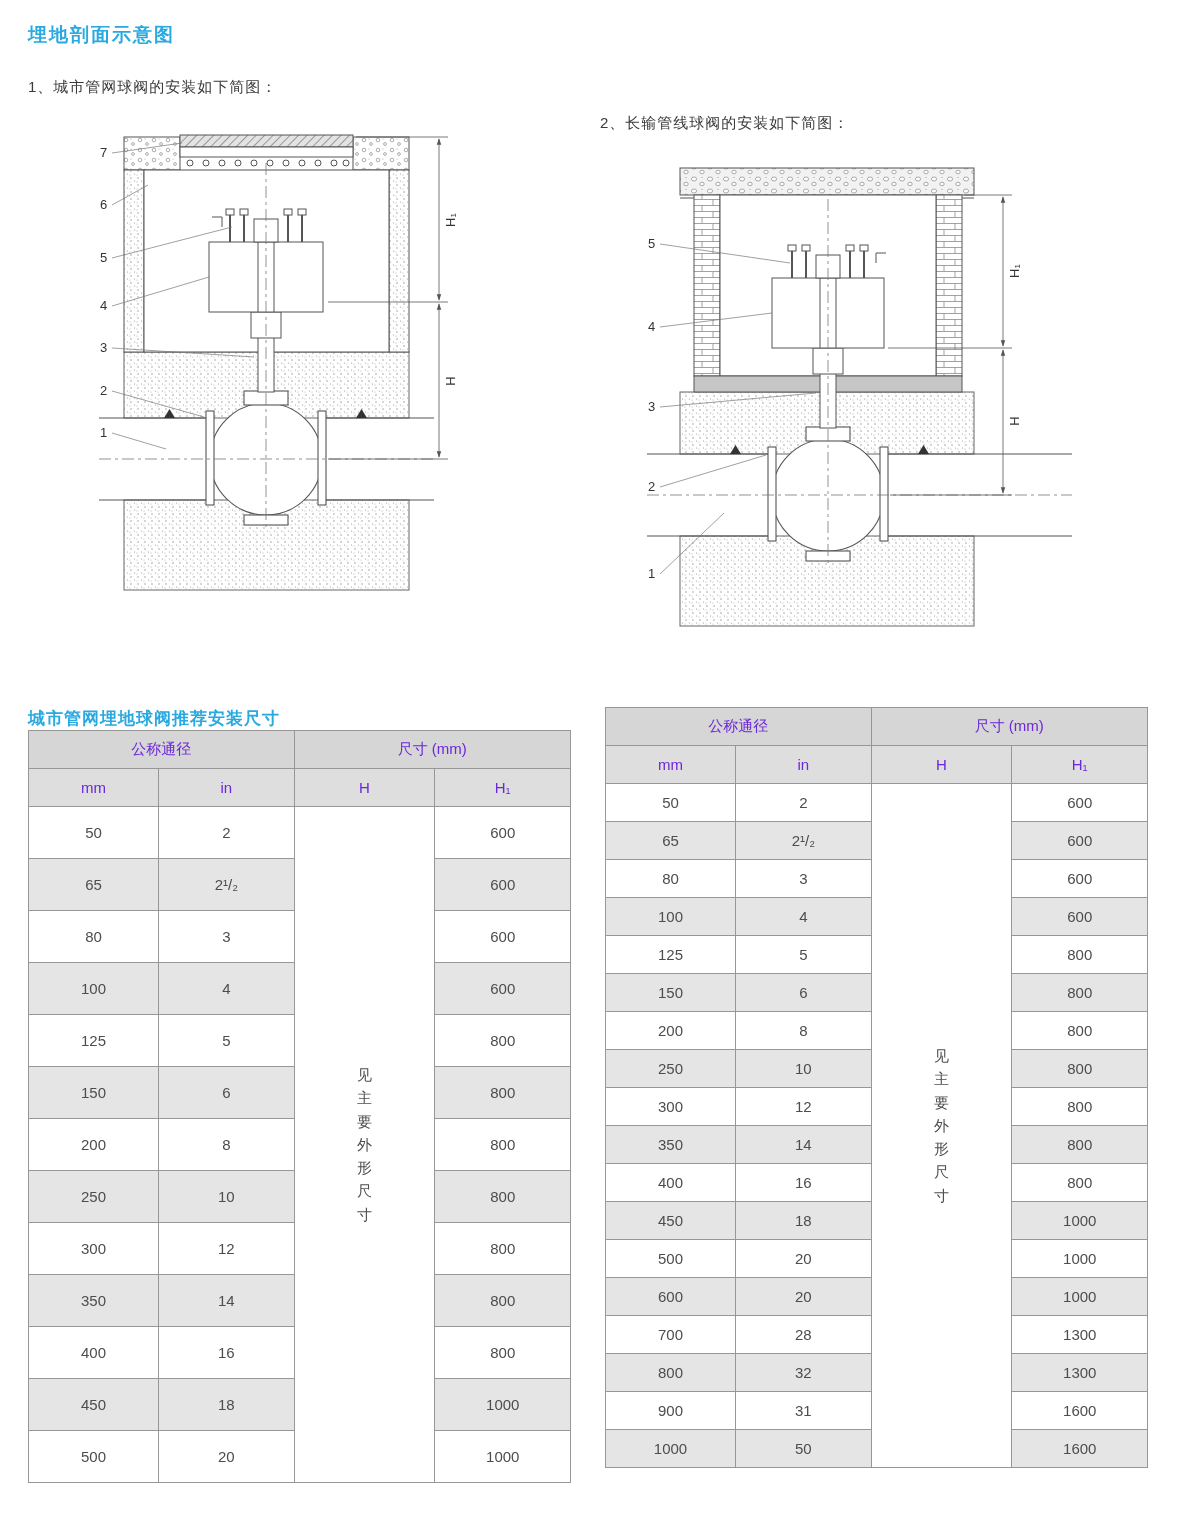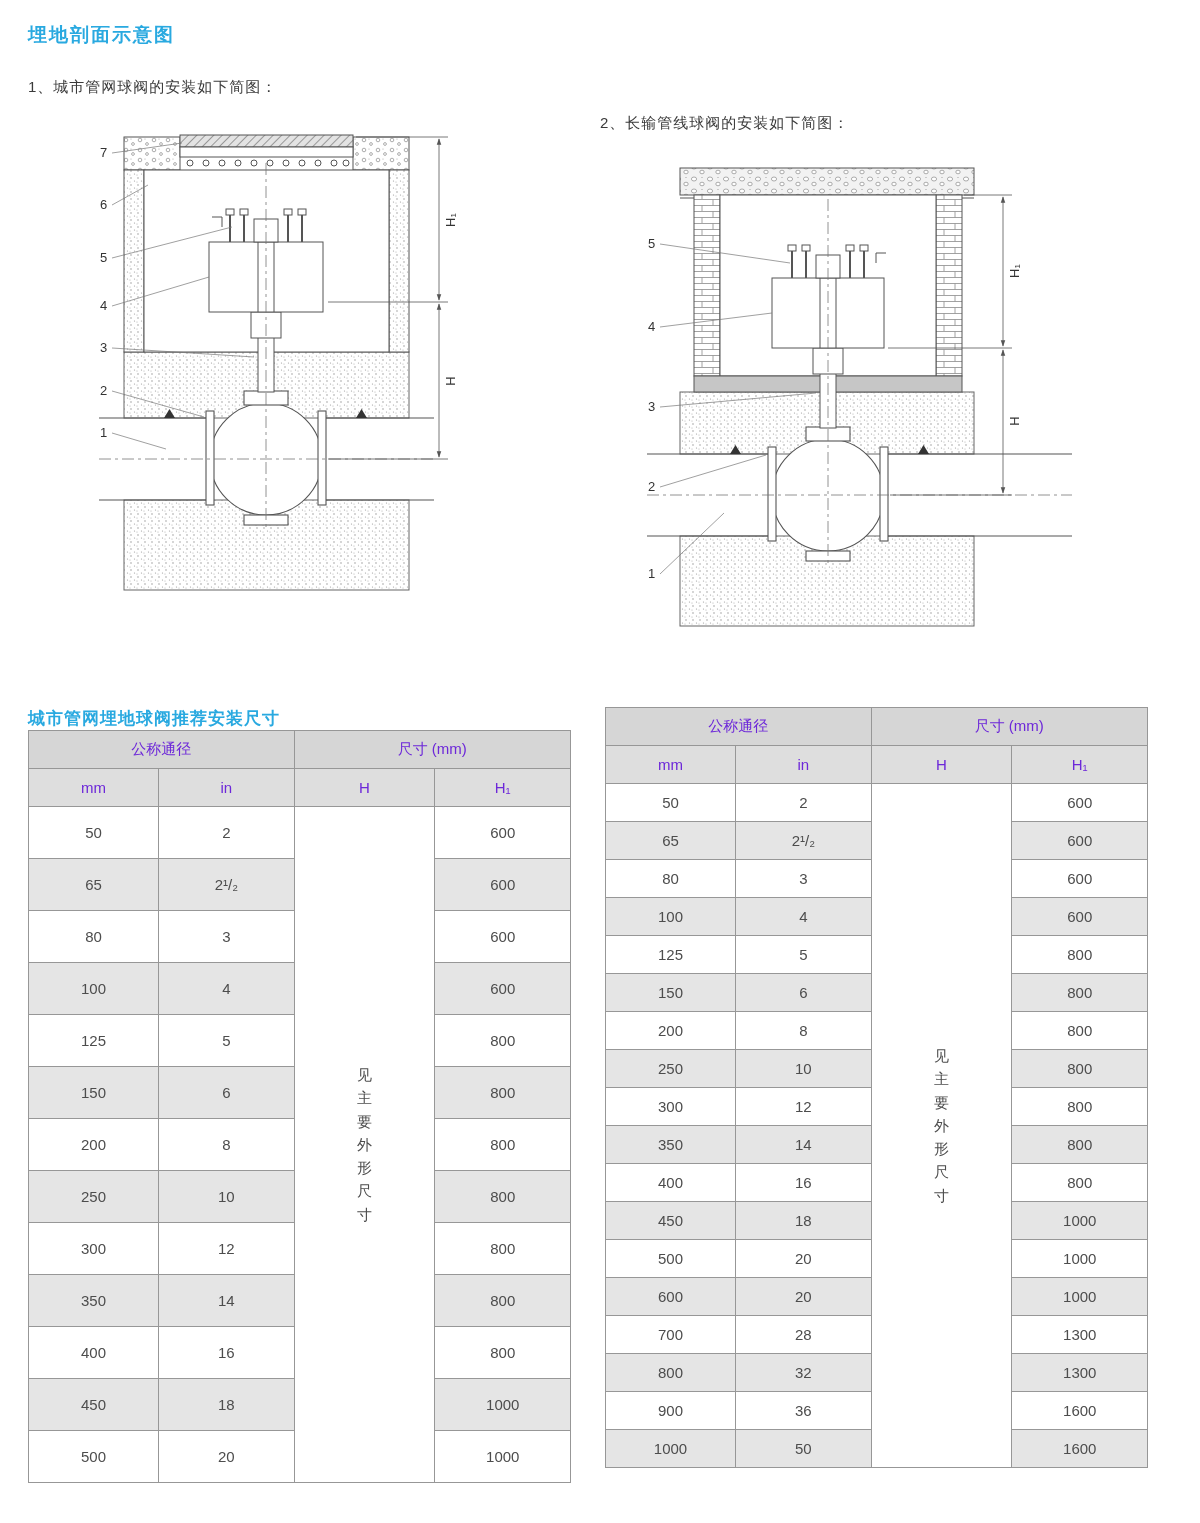--- a/index.html
+++ b/index.html
@@ -475,21 +475,21 @@
               <td>28</td>
               <td>1300</td>
             </tr>
           <tr>
               <td>800</td>
               <td>32</td>
               <td>1300</td>
             </tr>
           <tr>
               <td>900</td>
-              <td>36</td>
+              <td>31</td>
               <td>1600</td>
             </tr>
           <tr>
               <td>1000</td>
               <td>50</td>
               <td>1600</td>
             </tr>
         </tbody>
       </table>
     </div>

